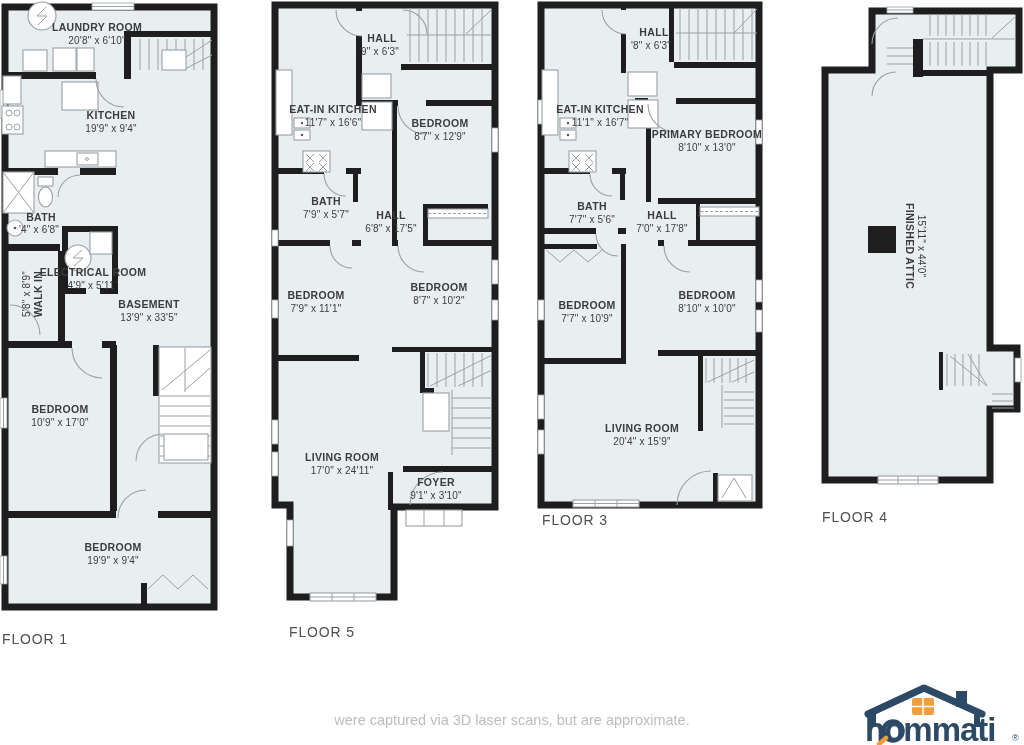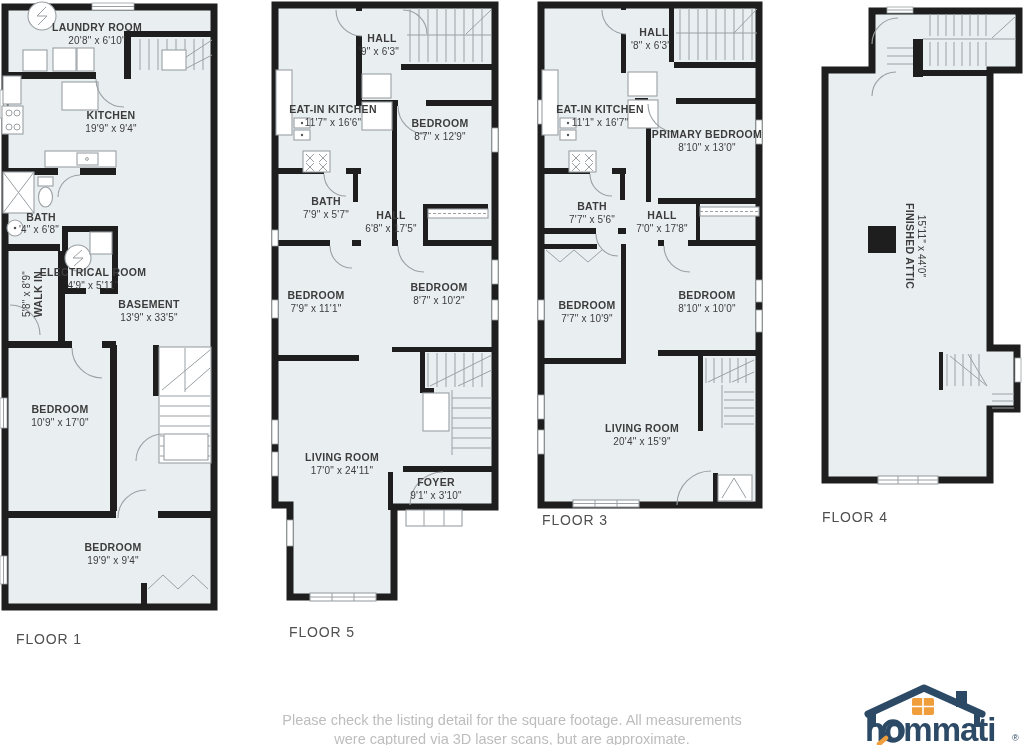--- a/index.html
+++ b/index.html
@@ -372,27 +372,26 @@
     <g>
       <path class="door" d="M52 38A26 26 0 0 1 78 12"></path>
       <path class="door" d="M52 90A24 24 0 0 1 76 66"></path>
     </g>
     <g transform="rotate(90 92 240)">
       <text class="rname" x="92" y="246">FINISHED ATTIC</text>
       <text class="rdims" x="92" y="234">15'11" x 44'0"</text>
     </g>
   </svg>
 
-  <div class="caption" style="left:16px;top:631px">FLOOR 1</div>
+  <div class="caption" style="left:2px;top:631px">FLOOR 1</div>
   <div class="caption" style="left:289px;top:624px">FLOOR 5</div>
   <div class="caption" style="left:542px;top:512px">FLOOR 3</div>
   <div class="caption" style="left:822px;top:509px">FLOOR 4</div>
 
   <div class="disclaimer">
-    <div>Please check the listing detail for the square footage. All measurements</div>
     <div>were captured via 3D laser scans, but are approximate.</div>
   </div>
 
   <svg style="position:absolute;left:860px;top:681px" width="164" height="64" viewBox="0 0 164 64">
     <g>
       <rect x="96" y="10" width="11" height="16" fill="var(--navy)"></rect>
       <path d="M8 33L64 7L122 33" stroke="var(--navy)" stroke-width="7" fill="none" stroke-linejoin="round" stroke-linecap="round"></path>
       <path d="M13 31V46M117 31V46" stroke="var(--navy)" stroke-width="6" fill="none"></path>
       <rect x="52" y="17" width="22" height="17" rx="2" fill="var(--orange)"></rect>
       <path d="M63 17V34M52 25.5H74" stroke="#fff" stroke-width="1.6"></path>

